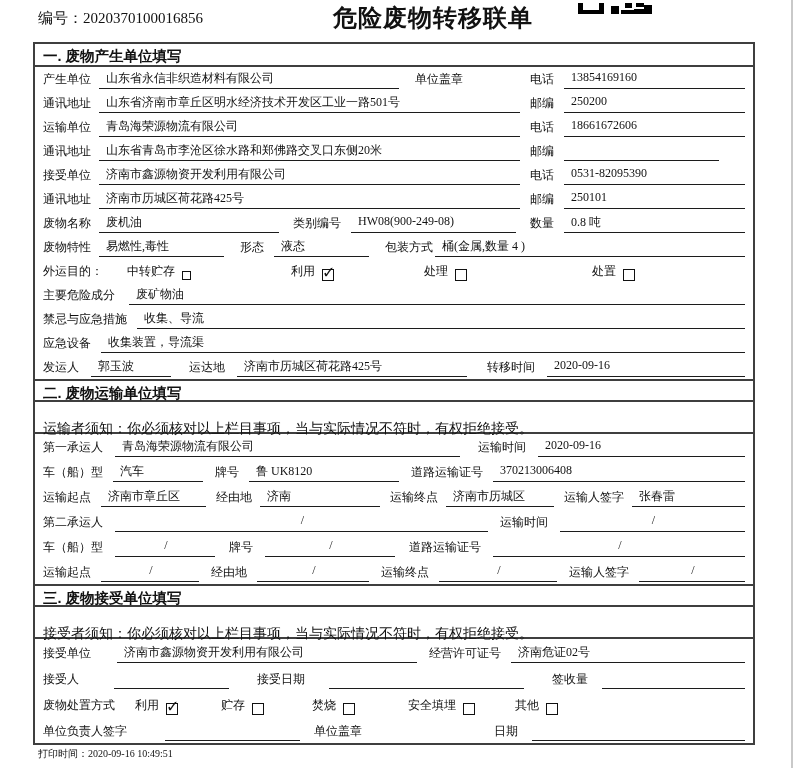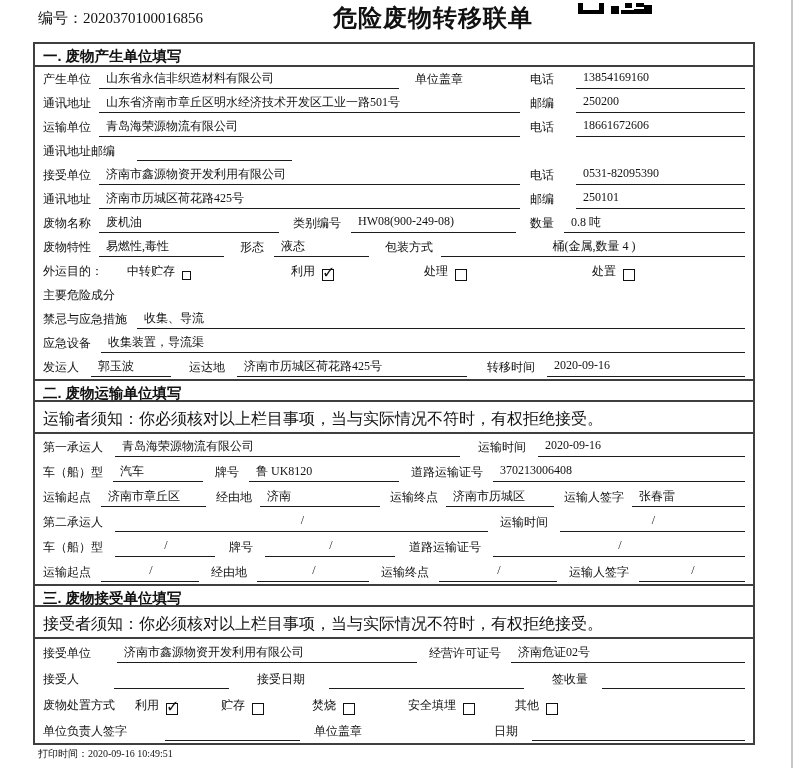--- a/index.html
+++ b/index.html
@@ -14,30 +14,30 @@
     position:absolute; left:333px; top:2px; font-size:24px; font-weight:bold;
     font-family:"Liberation Sans","DejaVu Sans",sans-serif; letter-spacing:1px; white-space:nowrap;
   }
   .qr-frag { position:absolute; left:578px; top:0; }
   .form-box { position:absolute; left:33px; top:42px; width:722px; border:2px solid #3f3f3f; background:#fff; }
   .sec-header {
     font-family:"Liberation Sans","DejaVu Sans",sans-serif; font-weight:bold; font-size:14.5px;
     padding:3px 8px 2px 8px; height:23px; border-bottom:2px solid #3f3f3f;
   }
   .sec-header.not-first { border-top:2px solid #3f3f3f; }
-  .notice-row { font-size:16px; padding:7px 8px 6px 8px; height:32px; border-bottom:2px solid #3f3f3f; white-space:nowrap; }
+  .notice-row { font-size:14px; padding:18px 8px 6px 8px; height:32px; border-bottom:2px solid #3f3f3f; white-space:nowrap; }
   .row { display:flex; align-items:flex-end; height:24px; padding:0 8px 2px 8px; font-size:12px; white-space:nowrap; }
   .row.h25 { height:25px; } .row.h26 { height:26px; }
   .lbl { flex:0 0 auto; padding-bottom:1px; }
   .val { border-bottom:1px solid #1c1c1c; padding:0 5px 1px 7px; min-height:19px; overflow:hidden; }
   .val.fill { flex:1 1 auto; }
   .val.center { text-align:center; }
   .sp { flex:1 1 auto; }
   .rcol { flex:0 0 215px; display:flex; align-items:flex-end; }
-  .rcol .lbl { margin-right:22px; }
+  .rcol .lbl { margin-right:10px; }
   .cb {
     display:inline-block; width:12px; height:12px; border:1.6px solid #111;
     margin-left:7px; position:relative; top:1px; flex:0 0 auto;
   }
   .cb.small { width:9px; height:9px; border-width:1.4px; top:0; }
   .cb.checked::after {
     content:"✓"; position:absolute; left:-1px; top:-7px; font-size:16px; font-weight:bold; color:#111;
     font-family:"DejaVu Sans",sans-serif;
   }
   .opt { display:flex; align-items:flex-end; padding-bottom:1px; }
@@ -96,20 +96,21 @@
       <span class="lbl">运输单位</span>
       <span class="val fill" style="margin-left:8px; margin-right:10px;">青岛海荣源物流有限公司</span>
       <span class="rcol">
           <span class="lbl">电话</span>
           <span class="val fill">18661672606</span>
         </span>
     </div>
 
     <div class="row">
       <span class="lbl">通讯地址</span>
+      <span class="val fill" style="margin-left:8px; margin-right:10px;">山东省青岛市李沧区徐水路和郑佛路交叉口东侧20米</span>
       <span class="rcol">
           <span class="lbl">邮编</span>
           <span class="val" style="flex:0 0 155px;"></span>
         </span>
     </div>
 
     <div class="row">
       <span class="lbl">接受单位</span>
       <span class="val fill" style="margin-left:8px; margin-right:10px;">济南市鑫源物资开发利用有限公司</span>
       <span class="rcol">
@@ -135,21 +136,21 @@
       <span class="lbl" style="margin-left:14px;">数量</span>
       <span class="val fill" style="margin-left:10px;">0.8 吨</span>
     </div>
 
     <div class="row">
       <span class="lbl">废物特性</span>
       <span class="val" style="flex:0 0 125px; margin-left:8px;">易燃性,毒性</span>
       <span class="lbl" style="margin-left:16px;">形态</span>
       <span class="val" style="flex:0 0 95px; margin-left:10px;">液态</span>
       <span class="lbl" style="margin-left:16px;">包装方式</span>
-      <span class="val fill" style="margin-left:8px;text-align:center;">桶(金属,数量  4 )</span>
+      <span class="val fill" style="margin-left:2px;">桶(金属,数量  4 )</span>
     </div>
 
     <div class="row">
       <span class="lbl">外运目的：</span>
       <span class="opt" style="margin-left:24px;">
           <span>中转贮存</span>
           <span class="cb small"></span>
         </span>
       <span class="opt" style="margin-left:100px;">
           <span>利用</span>
@@ -160,20 +161,21 @@
           <span class="cb"></span>
         </span>
       <span class="opt" style="margin-left:125px;">
           <span>处置</span>
           <span class="cb"></span>
         </span>
     </div>
 
     <div class="row">
       <span class="lbl">主要危险成分</span>
+      <span class="val fill" style="margin-left:14px;">废矿物油</span>
     </div>
 
     <div class="row">
       <span class="lbl">禁忌与应急措施</span>
       <span class="val fill" style="margin-left:10px;">收集、导流</span>
     </div>
 
     <div class="row">
       <span class="lbl">应急设备</span>
       <span class="val fill" style="margin-left:10px;">收集装置，导流渠</span>

